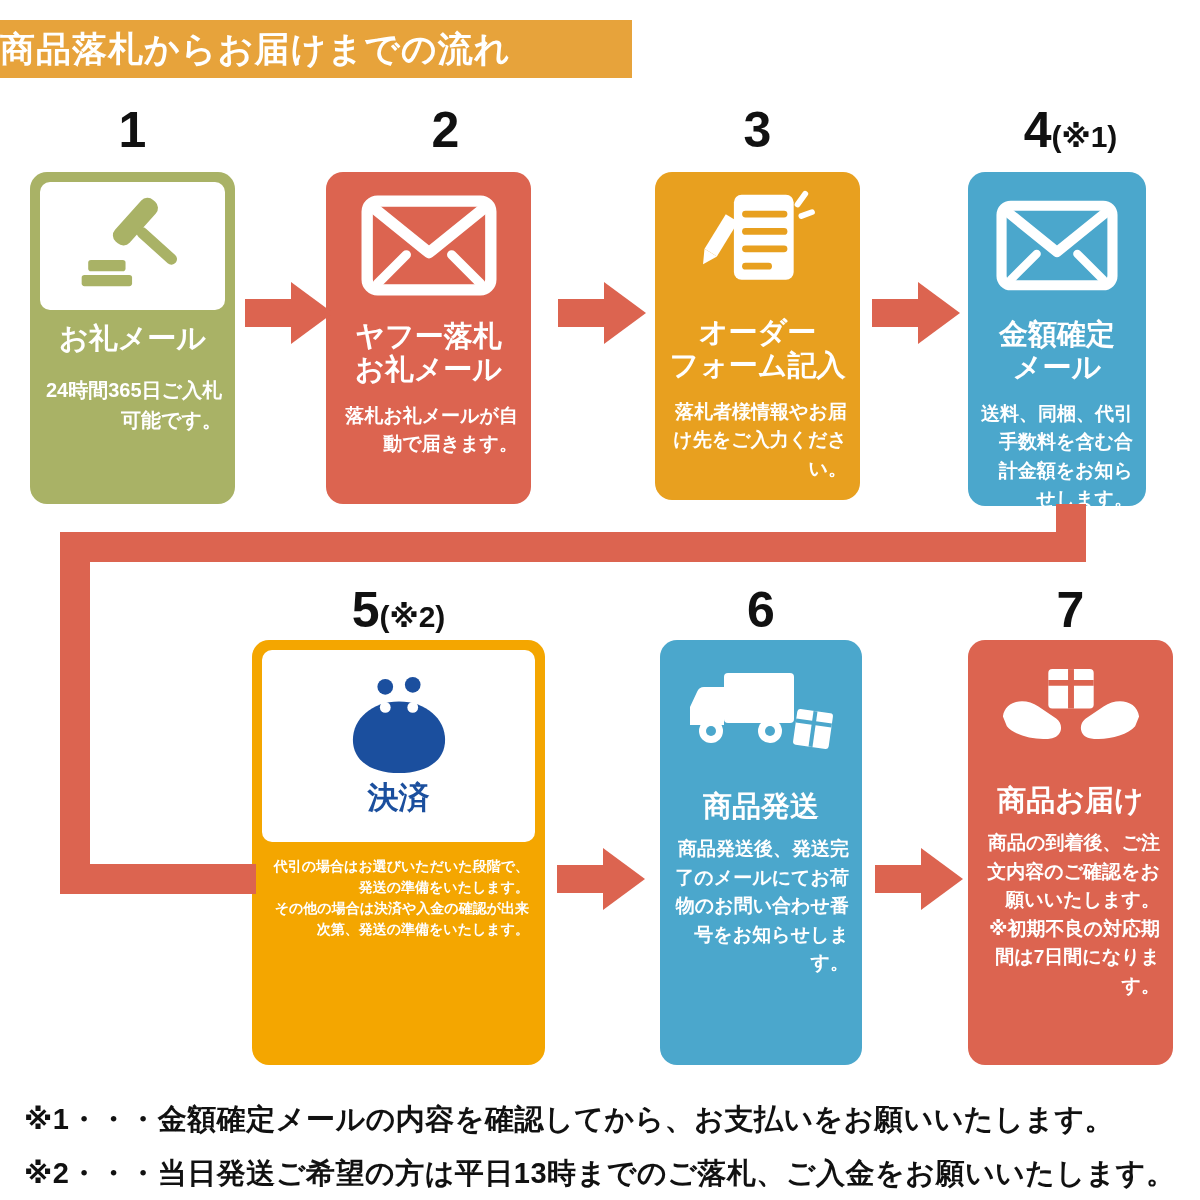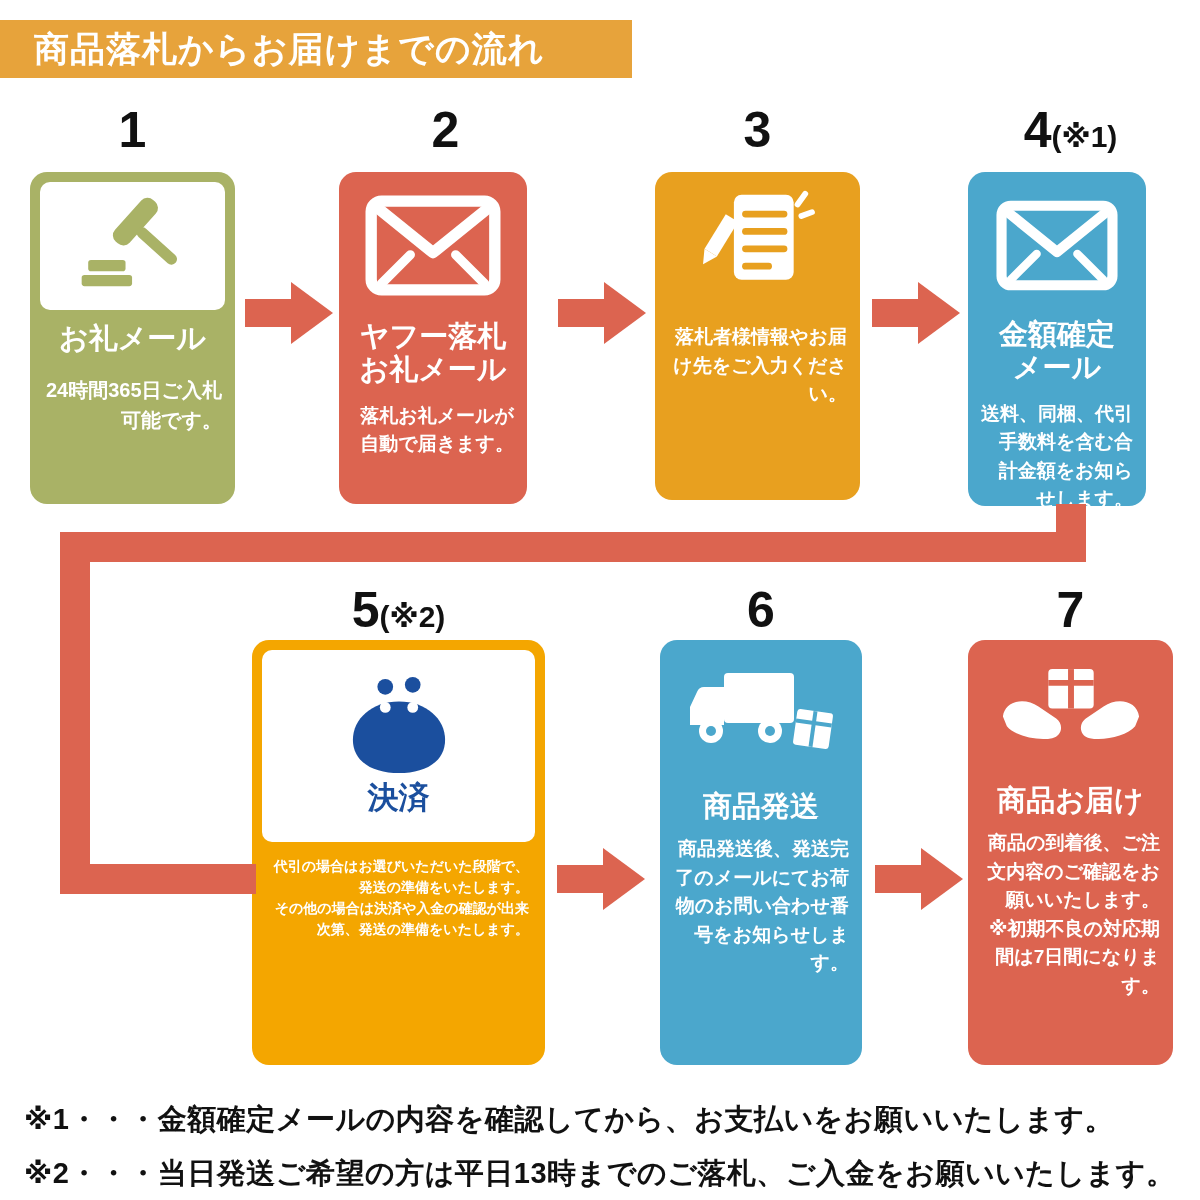--- a/index.html
+++ b/index.html
@@ -2,37 +2,37 @@
 <html style="--header_orange: #E7A33B; --olive: #A9B266; --red: #DC6450; --orange: #E8A01F; --blue: #4BA7CC; --deep_orange: #F4A600; --purse_blue: #1B4F9E; --ink: #111111;"><head>
 <meta charset="utf-8">
 <style>
   *{margin:0;padding:0;box-sizing:border-box}
   html,body{background:#fff}
   body{width:1200px;height:1200px;font-family:"Liberation Sans","DejaVu Sans",sans-serif}
   #canvas{position:relative;width:1200px;height:1200px;background:#fff;overflow:hidden}
 
   
   .header{position:absolute;left:0;top:20px;width:632px;height:58px;background:var(--header_orange);display:flex;align-items:center}
-  .header span{color:#fff;font-weight:bold;font-size:35px;padding-left:34px;letter-spacing:1px}
+  .header span{color:#fff;font-weight:bold;font-size:35px;letter-spacing:1px}
 
   
   .step-num{position:absolute;text-align:center;font-size:50px;font-weight:800;color:var(--ink);line-height:1.05}
   .step-num .note{font-size:30px;font-weight:800}
   .n1{left:30px;width:205px;top:104px}
   .n2{left:343px;width:205px;top:104px}
   .n3{left:655px;width:205px;top:104px}
   .n4{left:968px;width:205px;top:104px}
   .n5{left:252px;width:293px;top:584px}
   .n6{left:660px;width:202px;top:584px}
   .n7{left:968px;width:205px;top:584px}
 
   
   .card{position:absolute;border-radius:17px;color:#fff;display:flex;flex-direction:column}
   .c1{left:30px;top:172px;width:205px;height:332px;background:var(--olive)}
-  .c2{left:339px;top:172px;width:188px;height:332px;background:var(--red)}
+  .c2{left:326px;top:172px;width:205px;height:332px;background:var(--red)}
   .c3{left:655px;top:172px;width:205px;height:328px;background:var(--orange)}
   .c4{left:968px;top:172px;width:178px;height:334px;background:var(--blue)}
   .c5{left:252px;top:640px;width:293px;height:425px;background:var(--deep_orange)}
   .c6{left:660px;top:640px;width:202px;height:425px;background:var(--blue)}
   .c7{left:968px;top:640px;width:205px;height:425px;background:var(--red)}
 
   .white-panel{background:#fff;border-radius:10px;margin:10px 10px 0;display:flex;flex-direction:column;align-items:center;justify-content:center;flex:0 0 auto}
   .c1 .white-panel{height:128px}
   .c5 .white-panel{height:192px}
   .icon-box{display:flex;align-items:center;justify-content:center;flex:0 0 auto}
@@ -139,20 +139,22 @@
           <line x1="48" y1="80" x2="72" y2="80"></line>
         </g>
         <line x1="34" y1="30" x2="12" y2="66" class="stroke-white" stroke-width="15"></line>
         <path class="fill-white" d="M18.5 70 L5.5 62 L4 78 Z"></path>
         <g class="stroke-white" stroke-width="6" stroke-linecap="round">
           <line x1="102" y1="16" x2="110" y2="5"></line>
           <line x1="106" y1="28" x2="117" y2="24"></line>
         </g>
       </svg>
     </div>
+    <div class="card-title">オーダー
+フォーム記入</div>
     <div class="card-body">落札者様情報やお届け先をご入力ください。</div>
   </div>
 
   <div class="card c4">
     <div class="icon-box">
       <svg viewBox="0 0 132 98" width="122" height="91">
         <rect x="6" y="6" width="120" height="86" rx="10" class="stroke-white" stroke-width="11"></rect>
         <path d="M14 14 L66 56 L118 14" class="stroke-white" stroke-width="11" stroke-linecap="round" stroke-linejoin="round"></path>
         <path d="M16 86 L44 58 M116 86 L88 58" class="stroke-white" stroke-width="9" stroke-linecap="round"></path>
       </svg>

